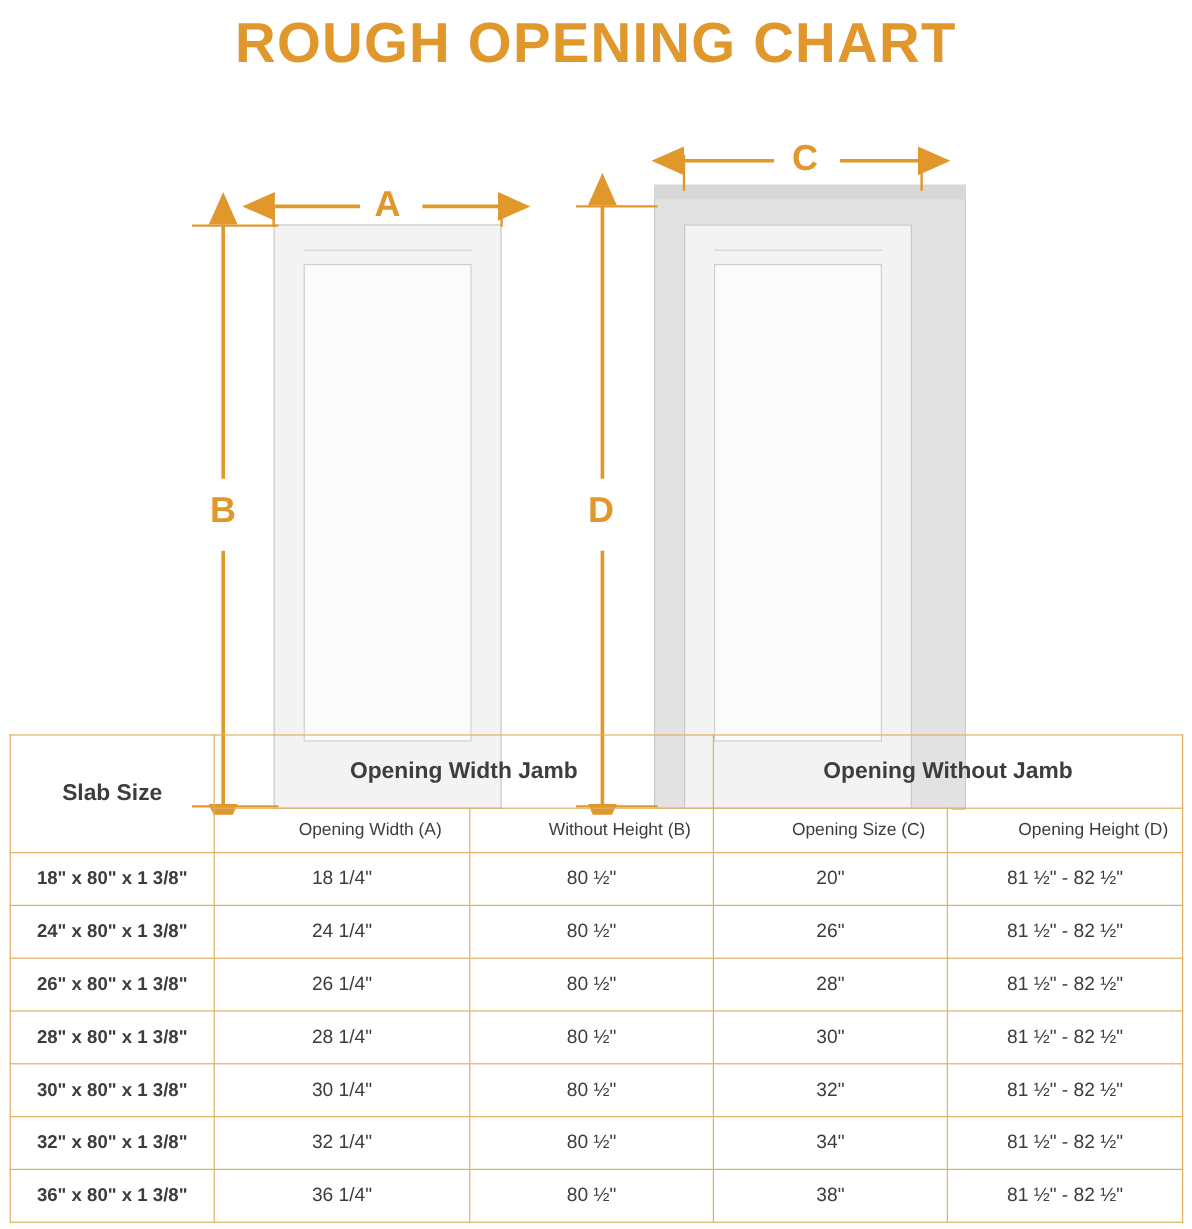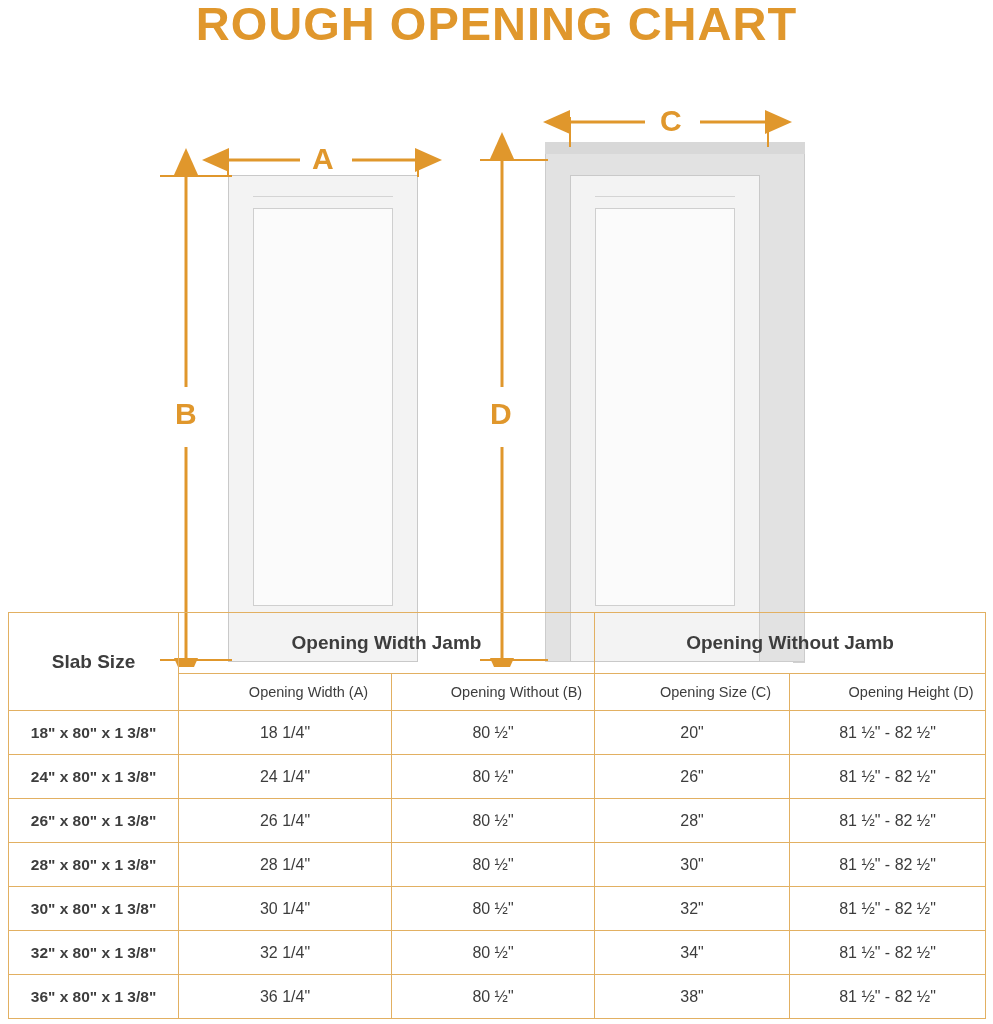--- a/index.html
+++ b/index.html
@@ -22,21 +22,21 @@
   }
 
   
   .title {
     text-align: center;
     font-size: 47px;
     font-weight: bold;
     color: #e0972c;
     letter-spacing: 1px;
     line-height: 1;
-    padding-top: 0;
+    padding-top: 12px;
     font-family: "Liberation Sans", sans-serif;
     white-space: nowrap;
   }
 
   
   .diagram-area {
     position: relative;
     height: 570px;
     width: 993px;
   }
@@ -263,21 +263,21 @@
           <col class="c5">
       </colgroup>
       <thead>
         <tr>
           <th class="hdr-slab" rowspan="2">Slab Size</th>
           <th class="hdr-group" colspan="2">Opening Width Jamb</th>
           <th class="hdr-group" colspan="2">Opening Without Jamb</th>
         </tr>
         <tr>
           <th class="hdr-sub">Opening Width (A)</th>
-          <th class="hdr-sub">Opening Without (B)</th>
+          <th class="hdr-sub">Without Height (B)</th>
           <th class="hdr-sub">Opening Size (C)</th>
           <th class="hdr-sub">Opening Height (D)</th>
         </tr>
       </thead>
       <tbody>
         <tr>
           <td class="slab-cell">18" x 80" x 1 3/8"</td>
           <td>18 1/4"</td>
           <td>80 ½"</td>
           <td>20"</td>

